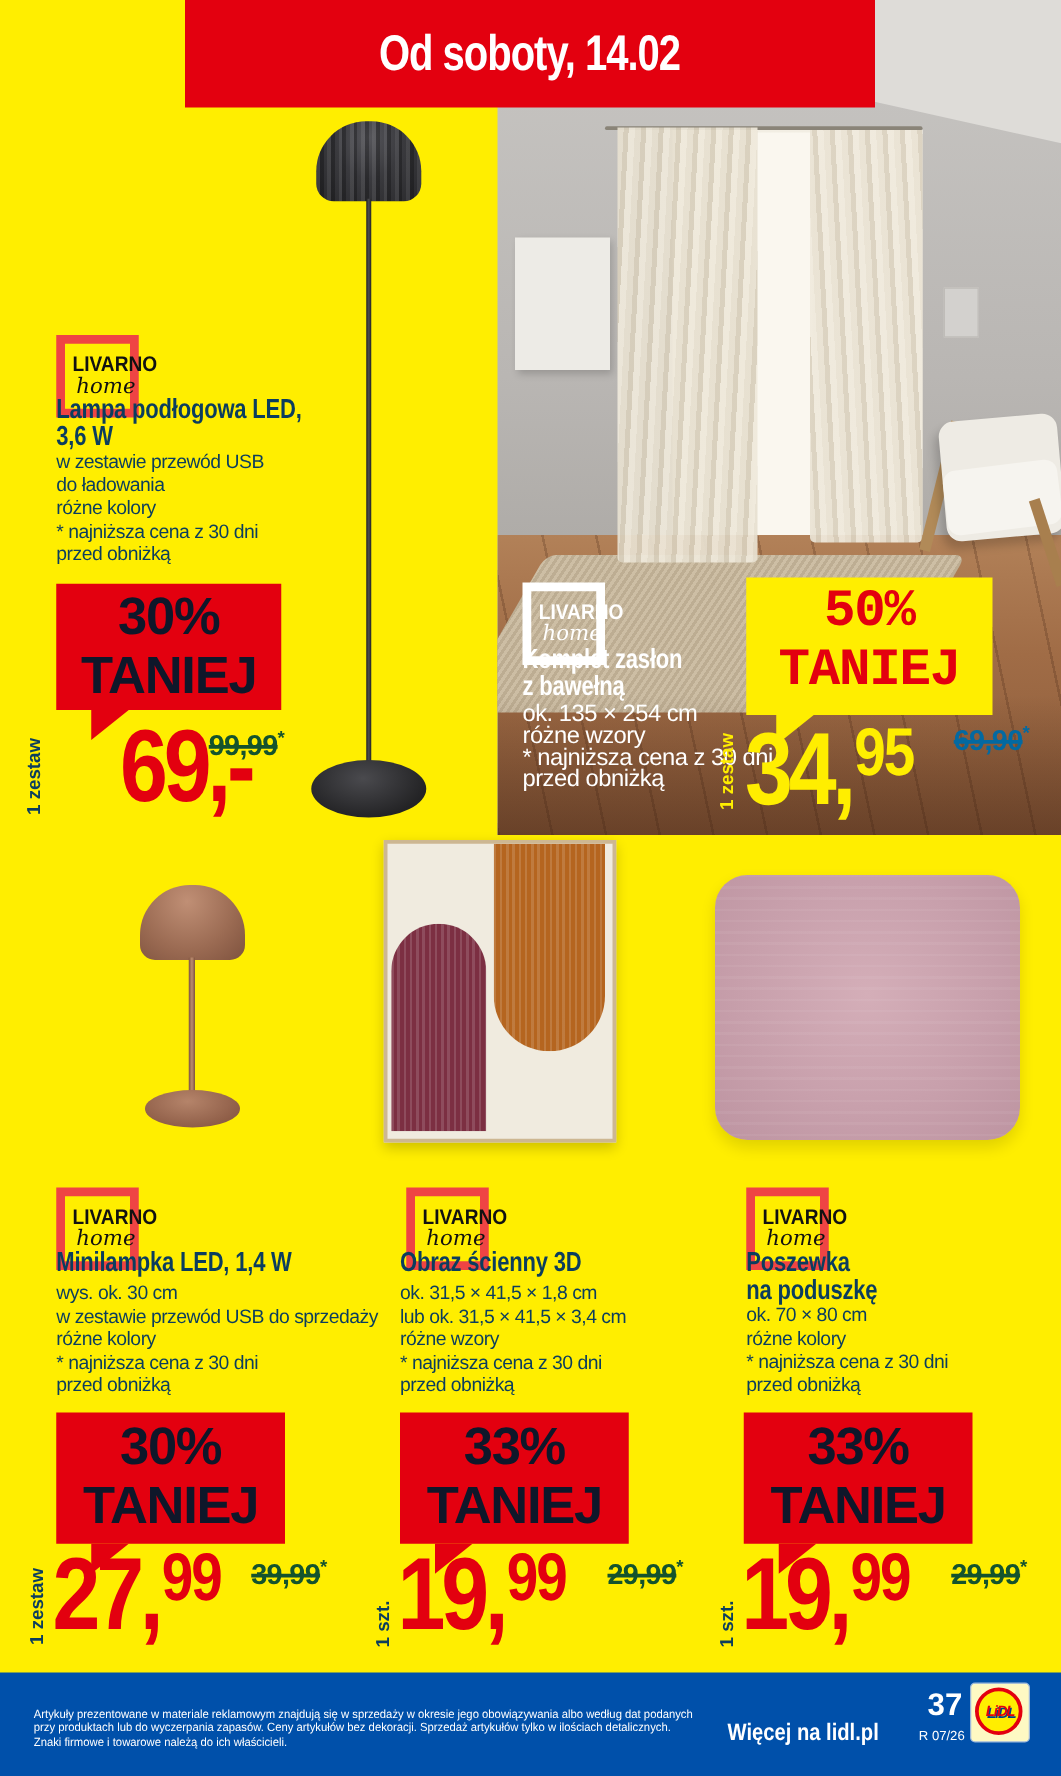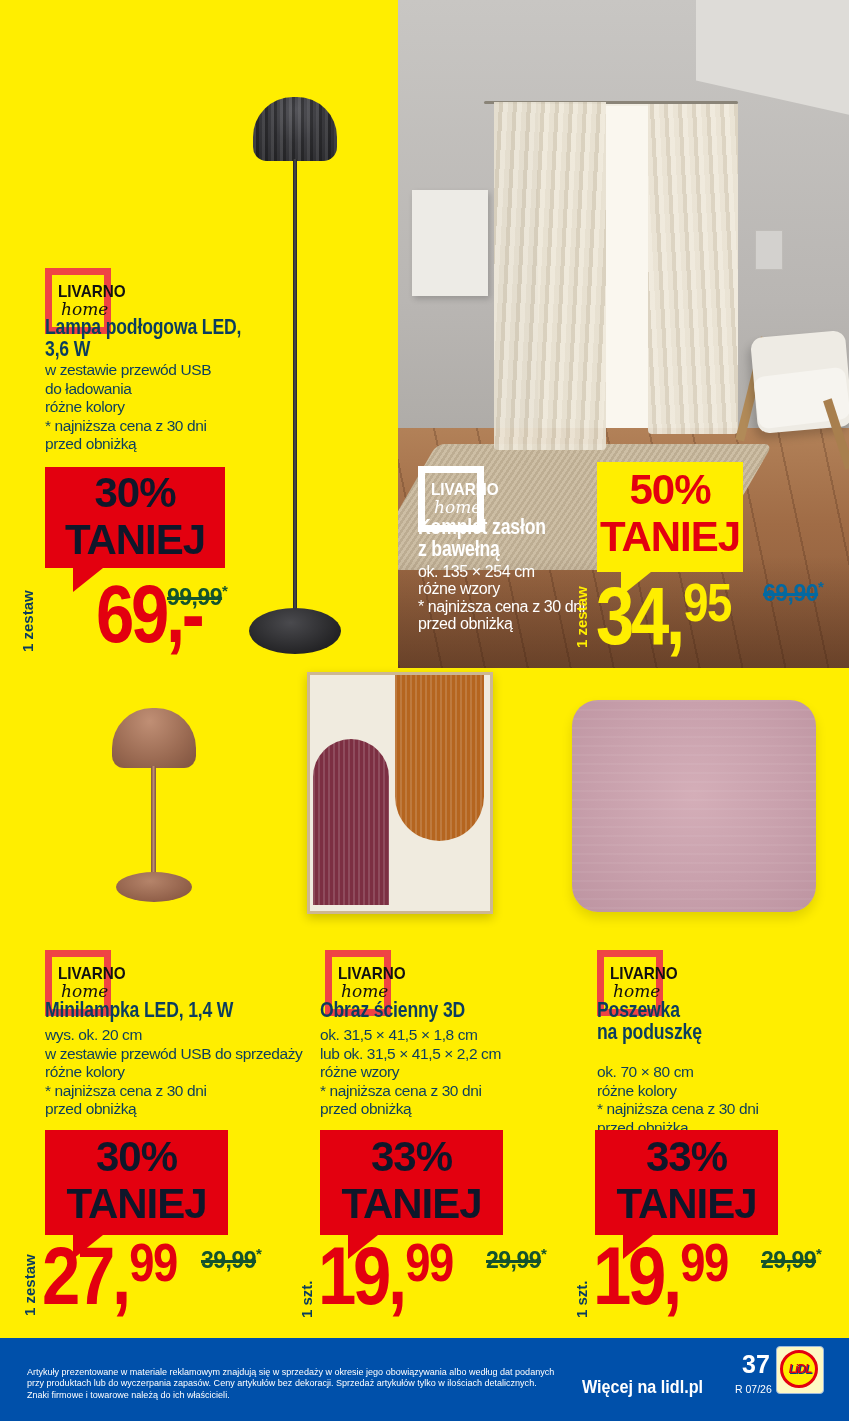--- a/index.html
+++ b/index.html
@@ -50,21 +50,21 @@
                     font-style:italic;font-size:17px;color:#111;}
   .livarno.white{border-color:#fff;}
   .livarno.white .lv-name,.livarno.white .lv-home{color:#fff;}
 
   
   .ptitle{color:#0b3d5e;font-weight:700;font-size:22px;line-height:22px;white-space:nowrap;
           letter-spacing:-.2px;transform:scaleX(.8);transform-origin:left top;z-index:6;}
   .ptitle.white{color:#fff;}
   .pdetails{color:#0b3d5e;font-size:15.5px;line-height:18.5px;letter-spacing:-.4px;white-space:nowrap;z-index:6;}
   .pdetails.white{color:#fff;}
-  .pdetails.sm{font-size:16px;line-height:17.3px;}
+  .pdetails.sm{font-size:19px;line-height:17.3px;}
 
   
   .badge{z-index:6;text-align:center;}
   .badge .b1,.badge .b2{font-weight:700;font-size:42px;line-height:47px;letter-spacing:-1px;}
   .badge.red{background:#e3000f;color:#0f172a;}
   .badge.yellow{background:#ffee00;color:#e3000f;}
   .badge .tail{position:absolute;top:100%;left:28px;width:0;height:0;border-right:30px solid transparent;}
   .badge.red .tail{border-top:24px solid #e3000f;}
   .badge.yellow .tail{border-top:24px solid #ffee00;}
 
@@ -143,20 +143,23 @@
     <div class="abs rod"></div>
     <div class="abs curtL"></div>
     <div class="abs curtR"></div>
     <div class="abs chairWood1"></div>
     <div class="abs chairCushion"></div>
     <div class="abs chairThrow"></div>
     <div class="abs chairWood2"></div>
     <div class="abs floorShade"></div>
   </div>
 
+  <div class="abs banner">
+    <span>Od soboty, 14.02</span>
+  </div>
 
   <div class="abs livarno" style="left:45px;top:268px;">
     <span class="lv-name">LIVARNO</span>
     <span class="lv-home">home</span>
   </div>
   <div class="abs ptitle" style="left:45px;top:316px;">
     <div>Lampa podłogowa LED,</div>
     <div>3,6 W</div>
   </div>
   <div class="abs pdetails" style="left:45px;top:361px;">
@@ -192,21 +195,21 @@
   <div class="abs ptitle white" style="left:418px;top:516px;">
     <div>Komplet zasłon</div>
     <div>z bawełną</div>
   </div>
   <div class="abs pdetails white sm" style="left:418px;top:563px;">
     <div>ok. 135 × 254 cm</div>
     <div>różne wzory</div>
     <div>* najniższa cena z 30 dni</div>
     <div>przed obniżką</div>
   </div>
-  <div class="abs badge yellow" style="left:597px;top:462px;width:146px;height:106px;padding-top:4px;">
+  <div class="abs badge yellow" style="left:597px;top:462px;width:197px;height:106px;padding-top:4px;font-family:Liberation Mono, monospace;">
     <div class="b1">50%</div>
     <div class="b2">TANIEJ</div>
     <i class="tail" style="left:24px;"></i>
   </div>
   <div class="abs price yellow" style="left:596px;top:578px;">
     <span class="p-main">34,</span><span class="p-main p-sup">95</span>
   </div>
   <div class="abs p-old yellow" style="left:763px;top:578px;">
     <s>69,90</s><span class="ast">*</span>
   </div>
@@ -224,21 +227,21 @@
   <div class="abs pillow"></div>
 
   <div class="abs livarno" style="left:45px;top:950px;">
     <span class="lv-name">LIVARNO</span>
     <span class="lv-home">home</span>
   </div>
   <div class="abs ptitle" style="left:45px;top:999px;">
     <div>Minilampka LED, 1,4 W</div>
   </div>
   <div class="abs pdetails" style="left:45px;top:1026px;">
-    <div>wys. ok. 20 cm</div>
+    <div>wys. ok. 30 cm</div>
     <div>w zestawie przewód USB do sprzedaży</div>
     <div>różne kolory</div>
     <div>* najniższa cena z 30 dni</div>
     <div>przed obniżką</div>
   </div>
   <div class="abs badge red" style="left:45px;top:1130px;width:183px;height:102px;padding-top:3px;">
     <div class="b1">30%</div>
     <div class="b2">TANIEJ</div>
     <i class="tail"></i>
   </div>
@@ -252,21 +255,21 @@
 
   <div class="abs livarno" style="left:325px;top:950px;">
     <span class="lv-name">LIVARNO</span>
     <span class="lv-home">home</span>
   </div>
   <div class="abs ptitle" style="left:320px;top:999px;">
     <div>Obraz ścienny 3D</div>
   </div>
   <div class="abs pdetails" style="left:320px;top:1026px;">
     <div>ok. 31,5 × 41,5 × 1,8 cm</div>
-    <div>lub ok. 31,5 × 41,5 × 2,2 cm</div>
+    <div>lub ok. 31,5 × 41,5 × 3,4 cm</div>
     <div>różne wzory</div>
     <div>* najniższa cena z 30 dni</div>
     <div>przed obniżką</div>
   </div>
   <div class="abs badge red" style="left:320px;top:1130px;width:183px;height:102px;padding-top:3px;">
     <div class="b1">33%</div>
     <div class="b2">TANIEJ</div>
     <i class="tail"></i>
   </div>
   <div class="abs price" style="left:318px;top:1238px;">
@@ -278,21 +281,21 @@
   <div class="abs unit" style="left:298px;top:1280px;height:38px;">1 szt.</div>
 
   <div class="abs livarno" style="left:597px;top:950px;">
     <span class="lv-name">LIVARNO</span>
     <span class="lv-home">home</span>
   </div>
   <div class="abs ptitle" style="left:597px;top:999px;">
     <div>Poszewka</div>
     <div>na poduszkę</div>
   </div>
-  <div class="abs pdetails" style="left:597px;top:1044px;margin-top:19px;">
+  <div class="abs pdetails" style="left:597px;top:1044px;">
     <div>ok. 70 × 80 cm</div>
     <div>różne kolory</div>
     <div>* najniższa cena z 30 dni</div>
     <div>przed obniżką</div>
   </div>
   <div class="abs badge red" style="left:595px;top:1130px;width:183px;height:102px;padding-top:3px;">
     <div class="b1">33%</div>
     <div class="b2">TANIEJ</div>
     <i class="tail"></i>
   </div>

